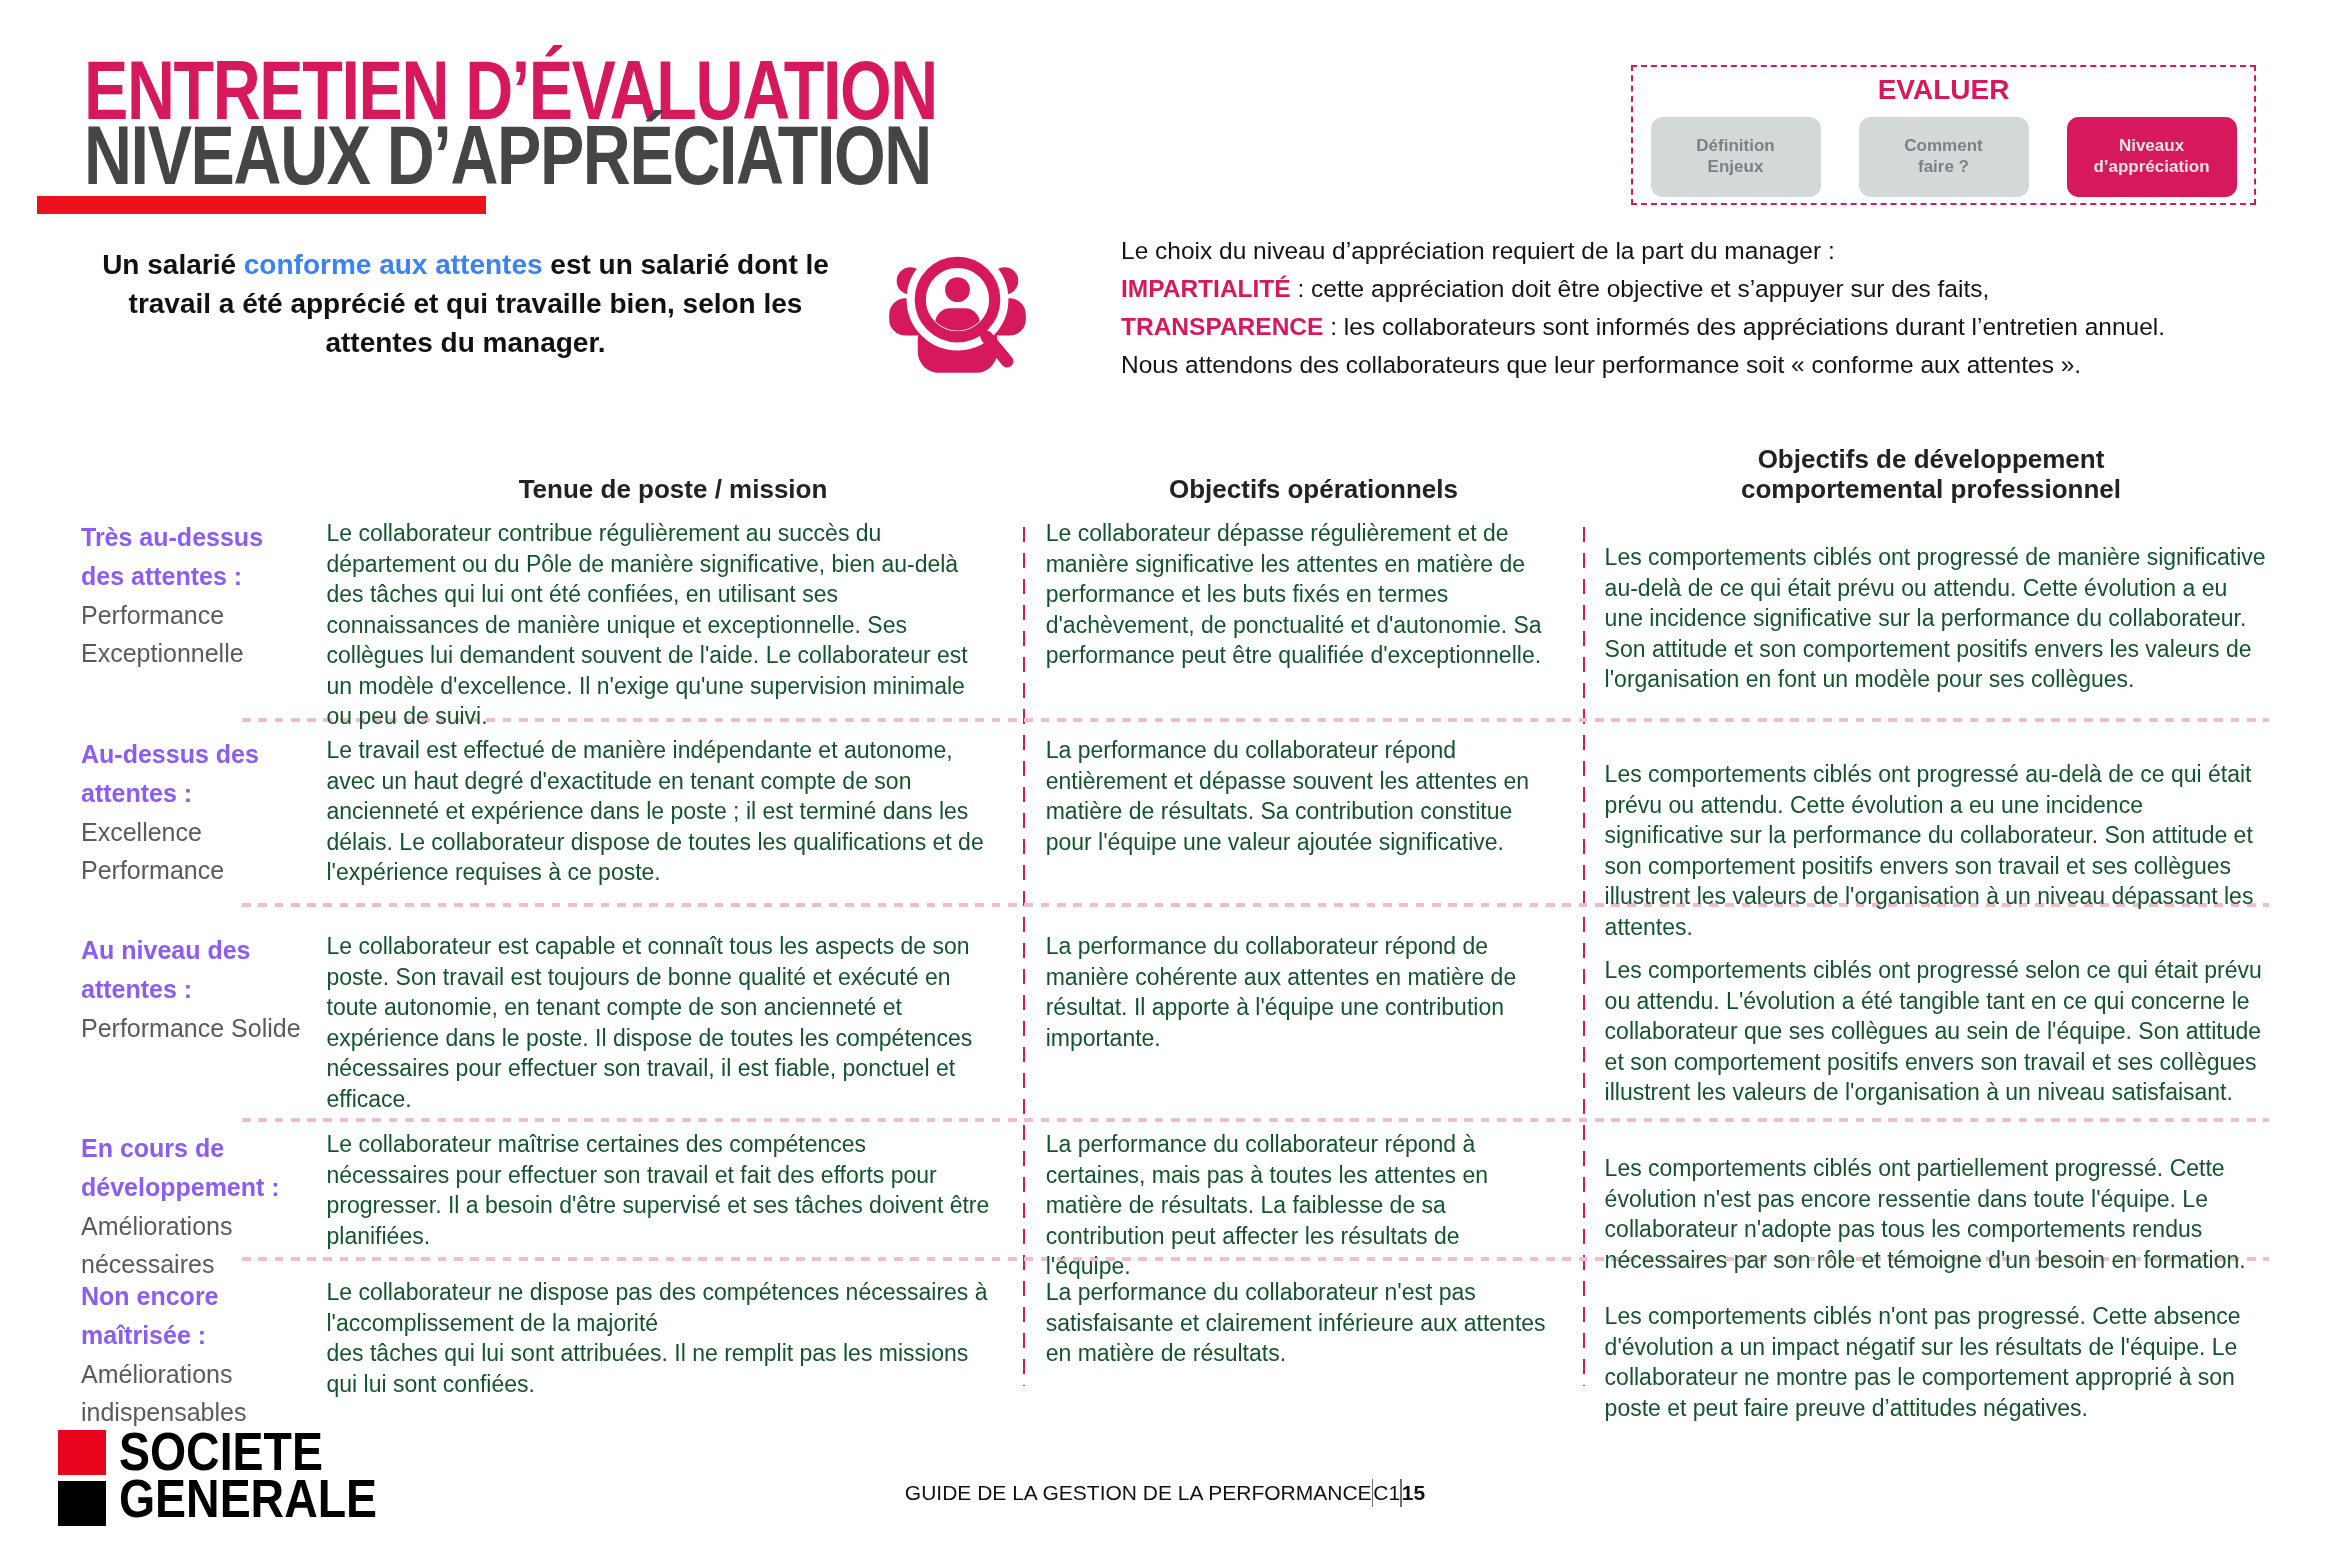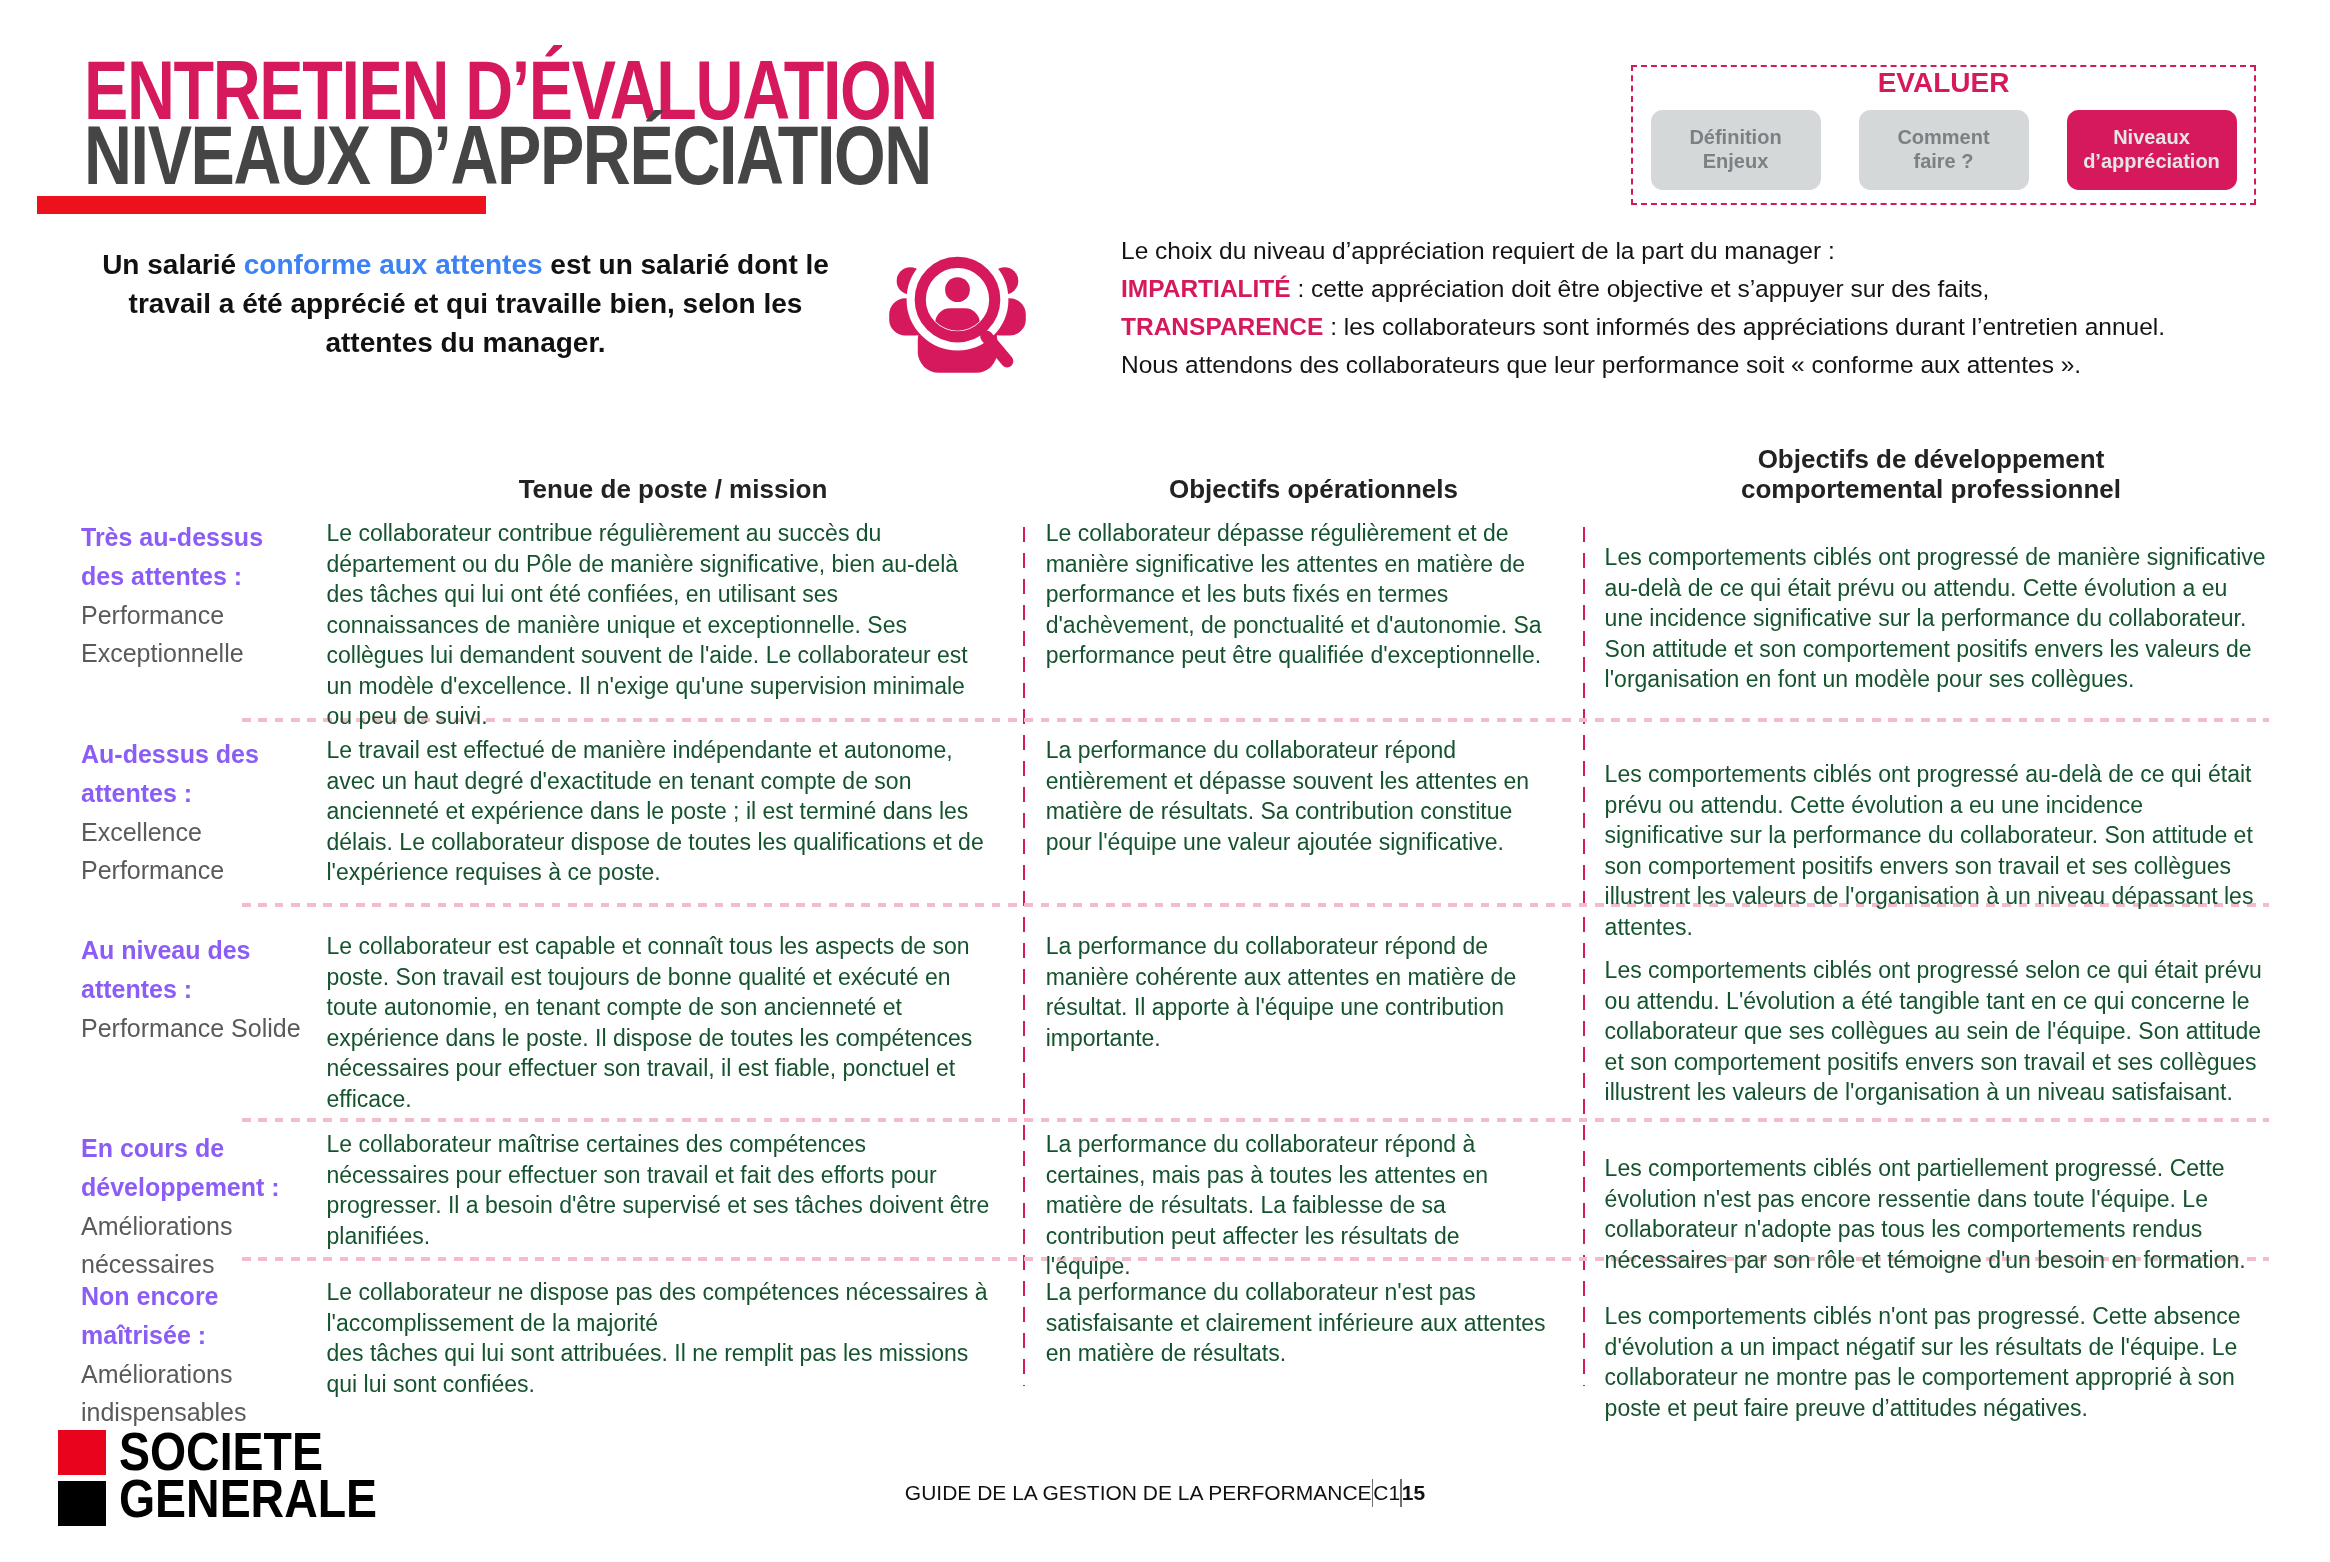--- a/index.html
+++ b/index.html
@@ -11,24 +11,24 @@
   
   .title-block{position:absolute;left:84px;top:58px;}
   .title-line{font-weight:bold;font-size:83px;line-height:65px;letter-spacing:-1.7px;
     white-space:nowrap;transform:scaleX(0.80);transform-origin:left top;}
   .title-line.pink{color:#D6195D;}
   .title-line.gray{color:#454545;}
   .red-bar{position:absolute;left:37px;top:196px;width:449px;height:17.5px;background:#EC111A;}
   
   .eval-box{position:absolute;left:1631px;top:65px;width:625px;height:140px;
     border:2.9px dashed #D6195D;}
-  .eval-title{text-align:center;font-weight:bold;font-size:28px;color:#D6195D;}
+  .eval-title{margin-top:7px;text-align:center;font-weight:bold;font-size:28px;color:#D6195D;}
   .eval-tabs{display:flex;justify-content:center;gap:38px;margin-top:10.5px;}
   .tab{width:170px;height:80px;border-radius:11.7px;display:flex;align-items:center;justify-content:center;
-    text-align:center;font-weight:bold;font-size:20px;line-height:1.18;white-space:pre-line;cursor:pointer;}
+    text-align:center;font-weight:bold;font-size:17px;line-height:1.18;white-space:pre-line;cursor:pointer;}
   .tab.gray{background:#D5D8D9;color:#7A8184;}
   .tab.active{background:#D6195D;color:#e5e5e5;}
   
   .intro-left{position:absolute;left:87px;top:245px;width:757px;text-align:center;
     font-size:28px;font-weight:bold;line-height:1.40;color:#111;}
   .intro-left .hl{color:#3b82f6;}
   .people-search{position:absolute;left:883px;top:242px;width:149px;height:140px;}
   .intro-right{position:absolute;left:1121px;top:232px;width:1171px;
     font-size:24.5px;line-height:1.55;color:#141414;}
   .intro-right .term{color:#D6195D;font-weight:bold;}

